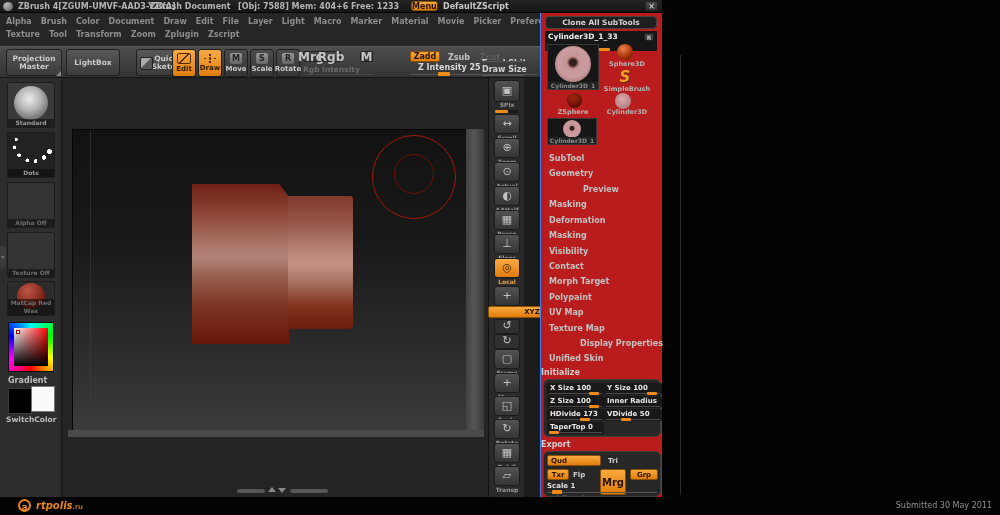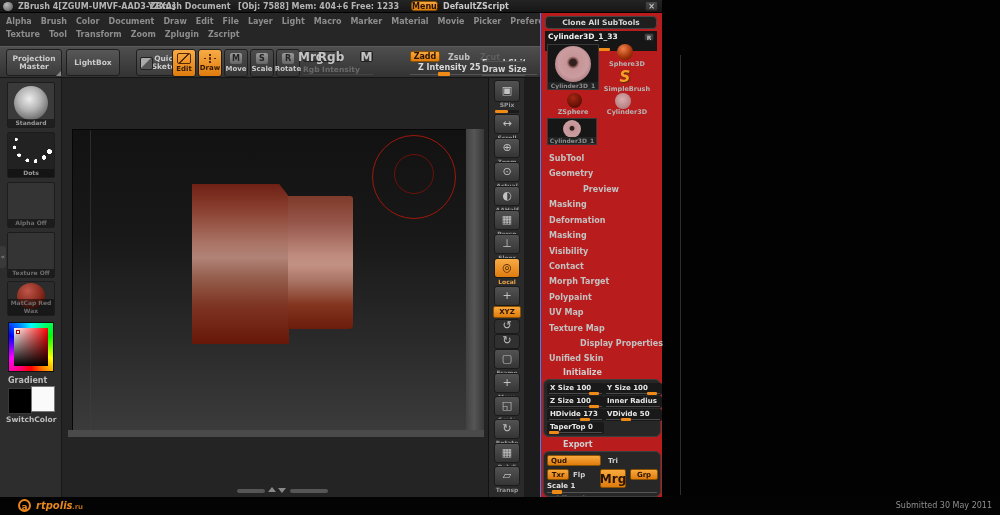--- a/index.html
+++ b/index.html
@@ -39,21 +39,21 @@
   .sh-item{left:488px;width:38px;text-align:center;}
   .sh-ic{margin:0 auto;width:24px;height:18px;background:linear-gradient(#525252,#353535);
          border:1px solid #1b1b1b;border-radius:3px;color:#c2c2c2;font-size:11px;line-height:17px;text-align:center;}
   .sh-ic.on{background:linear-gradient(#f8ab45,#e07c0e);color:#331800;}
   .sh-lb{font-size:6px;font-weight:bold;color:#9a9a9a;line-height:8px;}
   
   .panel{background:#b91c1c;border-left:1px solid #3b82f6;}
   .sec-row{left:0;width:122px;height:14px;font-size:8px;font-weight:bold;color:#c2c2c2;
            padding-left:8px;line-height:14px;}
   .grp-box{border:1px solid #3e3e3e;background:#272727;border-radius:6px;}
-  .grp-hd{font-size:8px;font-weight:bold;color:#cfcfcf;padding-left:22px;}
+  .grp-hd{font-size:8px;font-weight:bold;color:#cfcfcf;padding-left:0;}
   .sl-cell{position:absolute;background:#191919;border-radius:2px;color:#e8e8e8;font-size:7px;
            font-weight:bold;padding:1px 0 0 3px;overflow:hidden;white-space:nowrap;}
   .sl-cell .tr{position:absolute;left:2px;right:2px;bottom:1px;height:1px;background:#4a4a4a;}
   .sl-cell .th{position:absolute;bottom:0;width:10px;height:3px;background:#f08a16;border-radius:1px;}
   .mini-cap{position:absolute;left:0;right:0;bottom:0;text-align:center;font-size:6px;color:#8f8f8f;
             background:#222;line-height:7px;font-weight:bold;white-space:nowrap;overflow:hidden;}
   .pick-lb{position:absolute;text-align:center;font-size:6.5px;font-weight:bold;color:#b5b5b5;white-space:nowrap;}
 </style>
 </head>
 <body>
@@ -253,21 +253,21 @@
   </div>
   <div class="abs sh-item" style="top:258px;">
     <div class="sh-ic on">◎</div>
     <div class="sh-lb" style="color:#e8a44c;">Local</div>
   </div>
   <div class="abs sh-item" style="top:286px;">
     <div class="sh-ic">+</div>
     <div class="sh-lb">L.Sym</div>
   </div>
   <div class="abs sh-item" style="top:306px;">
-    <div class="orangebtn" style="margin:0 auto;width:26px;height:10px;font-size:7px;">XYZ</div>
+    <div class="orangebtn" style="margin:0 auto;width:26px;height:10px;font-size:7px;padding-left:30px;">XYZ</div>
   </div>
   <div class="abs sh-item" style="top:319px;">
     <div class="sh-ic" style="height:13px;line-height:12px;background:#303030;">↺</div>
   </div>
   <div class="abs sh-item" style="top:334px;">
     <div class="sh-ic" style="height:13px;line-height:12px;background:#303030;">↻</div>
   </div>
   <div class="abs sh-item" style="top:349px;">
     <div class="sh-ic">▢</div>
     <div class="sh-lb">Frame</div>
@@ -361,21 +361,21 @@
         <span>TaperTop 0</span><div class="tr"></div><div class="th" style="left:2px;"></div>
       </div>
     </div>
 
     <div class="abs grp-hd" style="left:0;top:427px;width:122px;height:10px;">Export</div>
     <div class="abs grp-box" style="left:2px;top:438px;width:118px;height:46px;overflow:hidden;">
       <div class="abs orangebtn" style="left:3px;top:3px;width:54px;height:11px;font-size:7px;justify-content:flex-start;padding-left:3px;">Qud</div>
       <span class="abs txt" style="left:64px;top:5px;font-size:7px;color:#cfcfcf;">Tri</span>
       <div class="abs orangebtn" style="left:3px;top:17px;width:22px;height:11px;font-size:7px;">Txr</div>
       <span class="abs txt" style="left:29px;top:19px;font-size:7px;color:#cfcfcf;">Flp</span>
-      <div class="abs orangebtn" style="left:56px;top:17px;width:26px;height:19px;font-size:12px;">Mrg</div>
+      <div class="abs orangebtn" style="left:56px;top:17px;width:26px;height:26px;font-size:10px;">Mrg</div>
       <div class="abs orangebtn" style="left:86px;top:17px;width:28px;height:11px;font-size:7px;">Grp</div>
       <span class="abs txt" style="left:3px;top:30px;font-size:7px;color:#e0e0e0;">Scale 1</span>
       <div class="abs track" style="left:3px;top:40px;width:110px;"></div>
       <div class="abs thumb" style="left:8px;top:38px;width:10px;height:4px;"></div>
       <span class="abs txt" style="left:3px;top:43px;font-size:7px;color:#e0e0e0;">X Offset 0</span>
 
     </div>
   </div>
 
   <div class="abs" style="left:0;top:497px;width:1000px;height:18px;background:#030303;">

